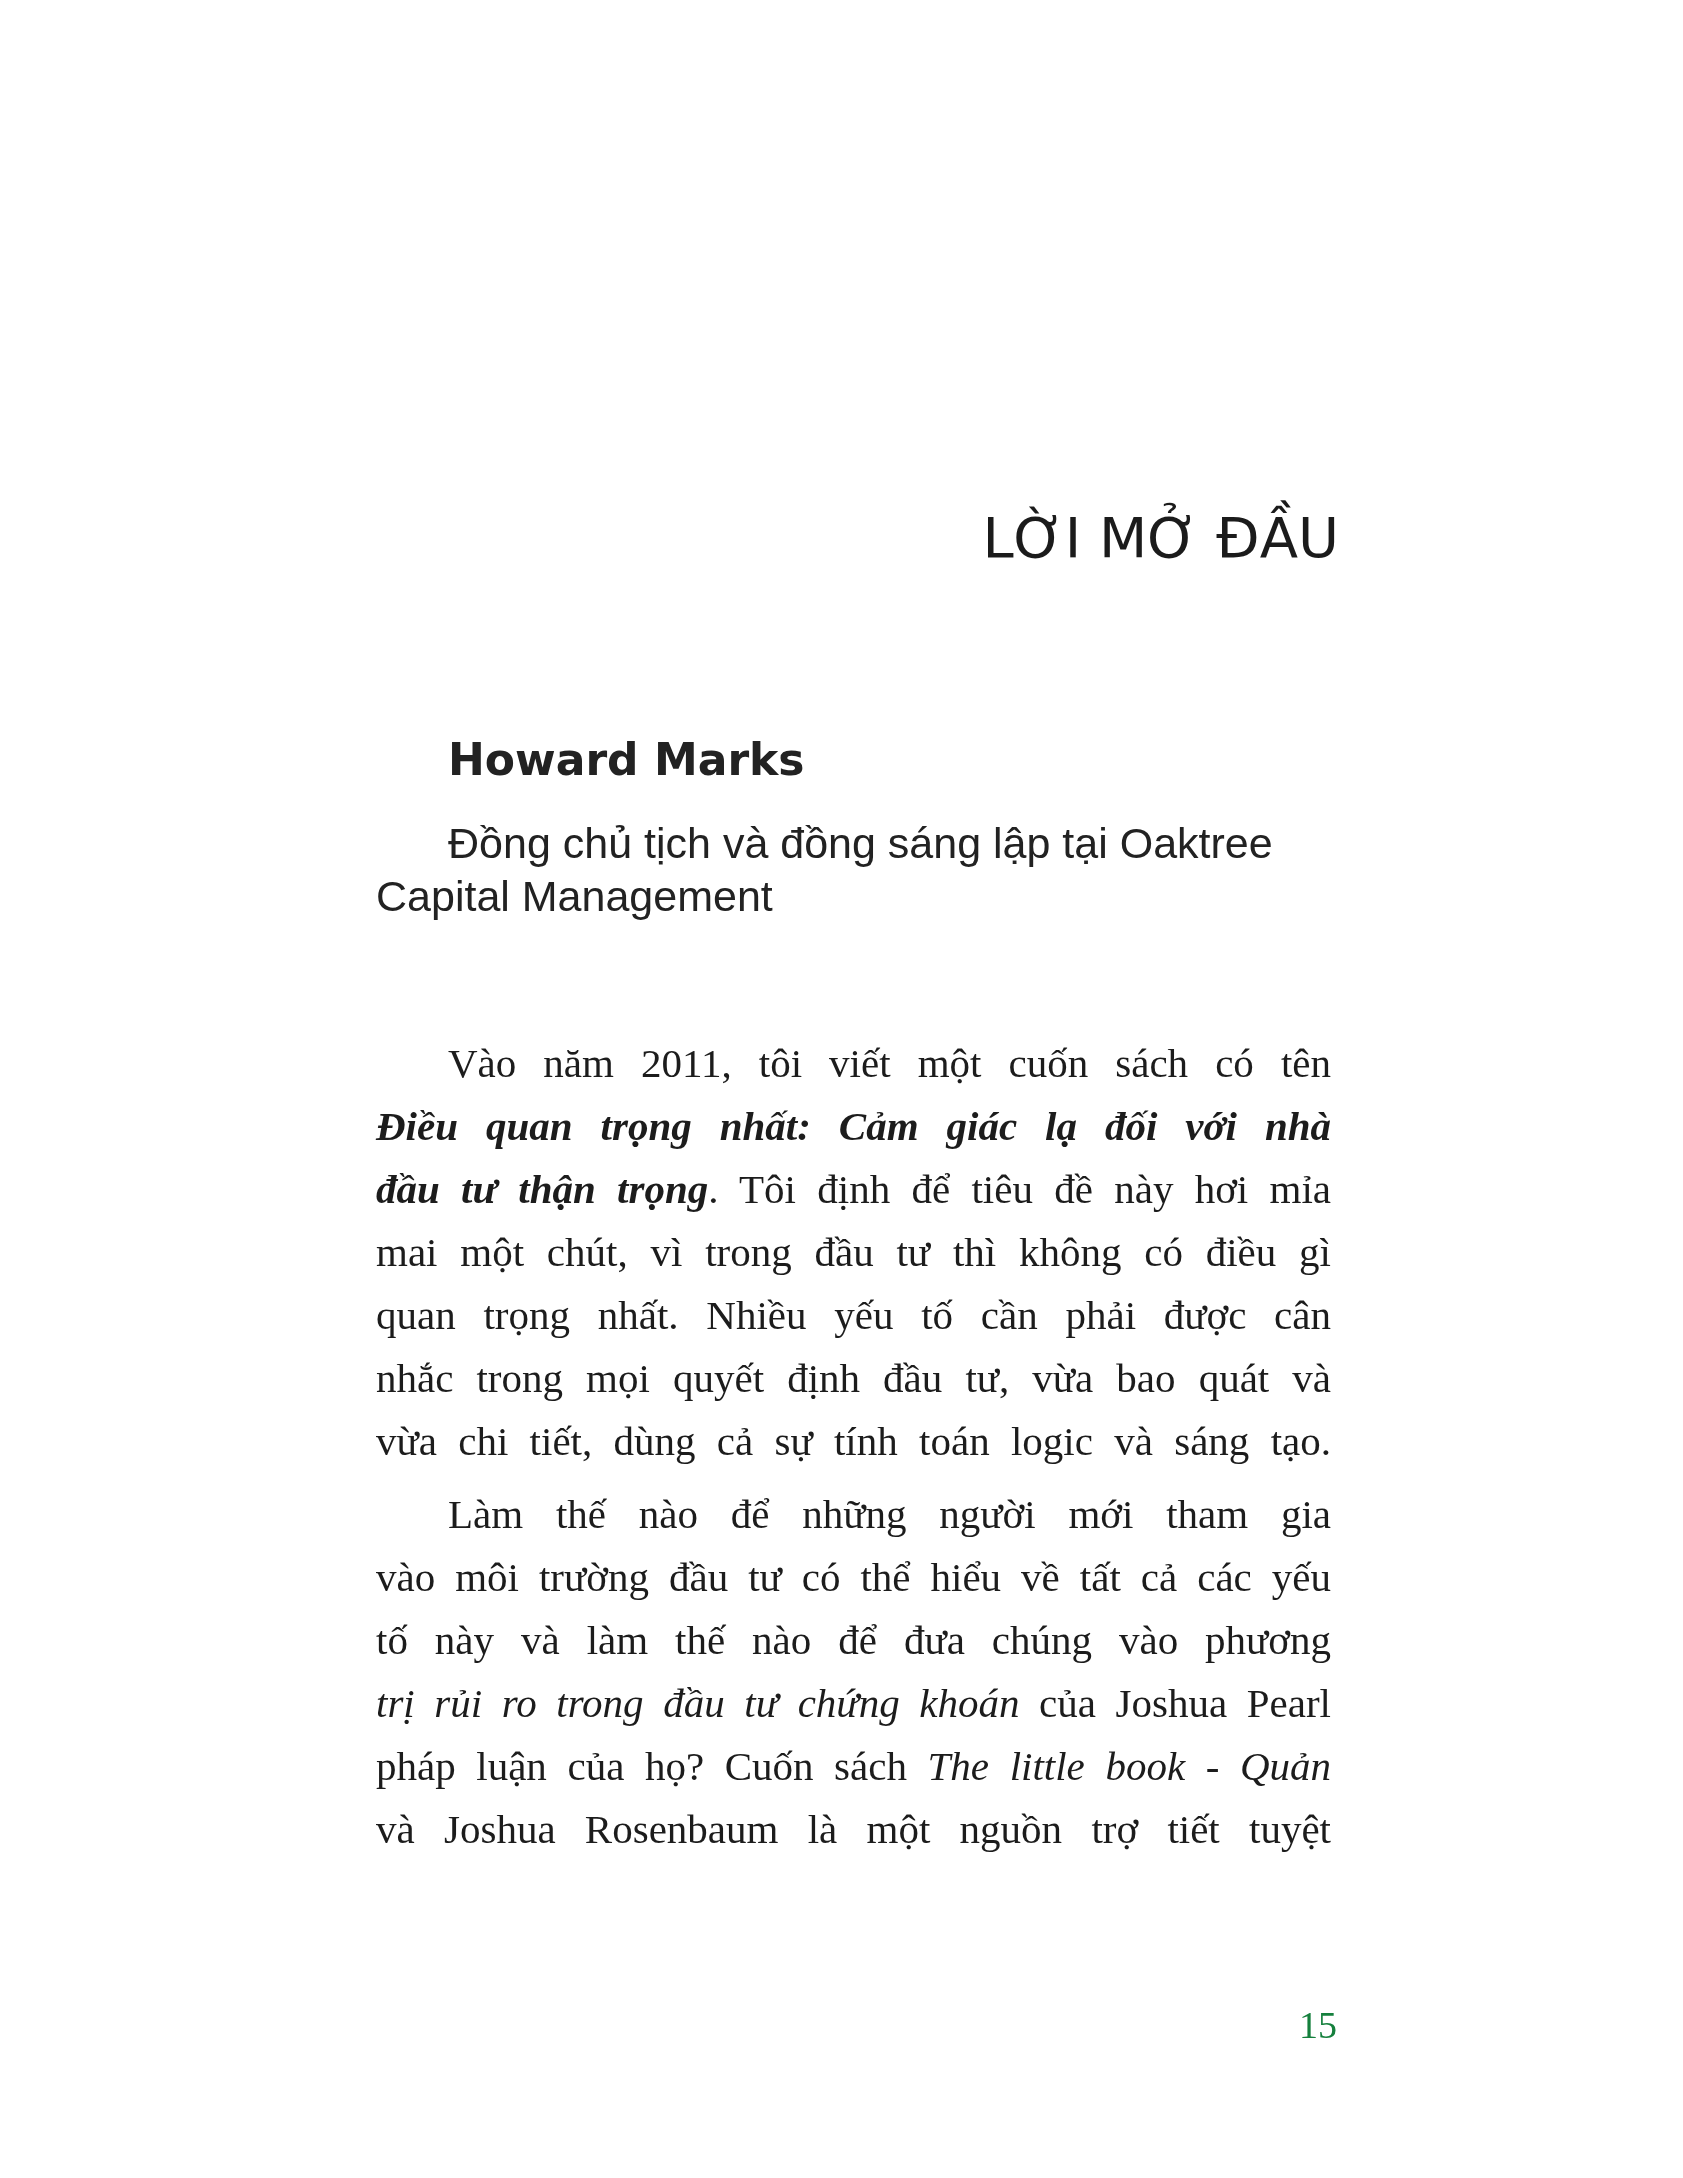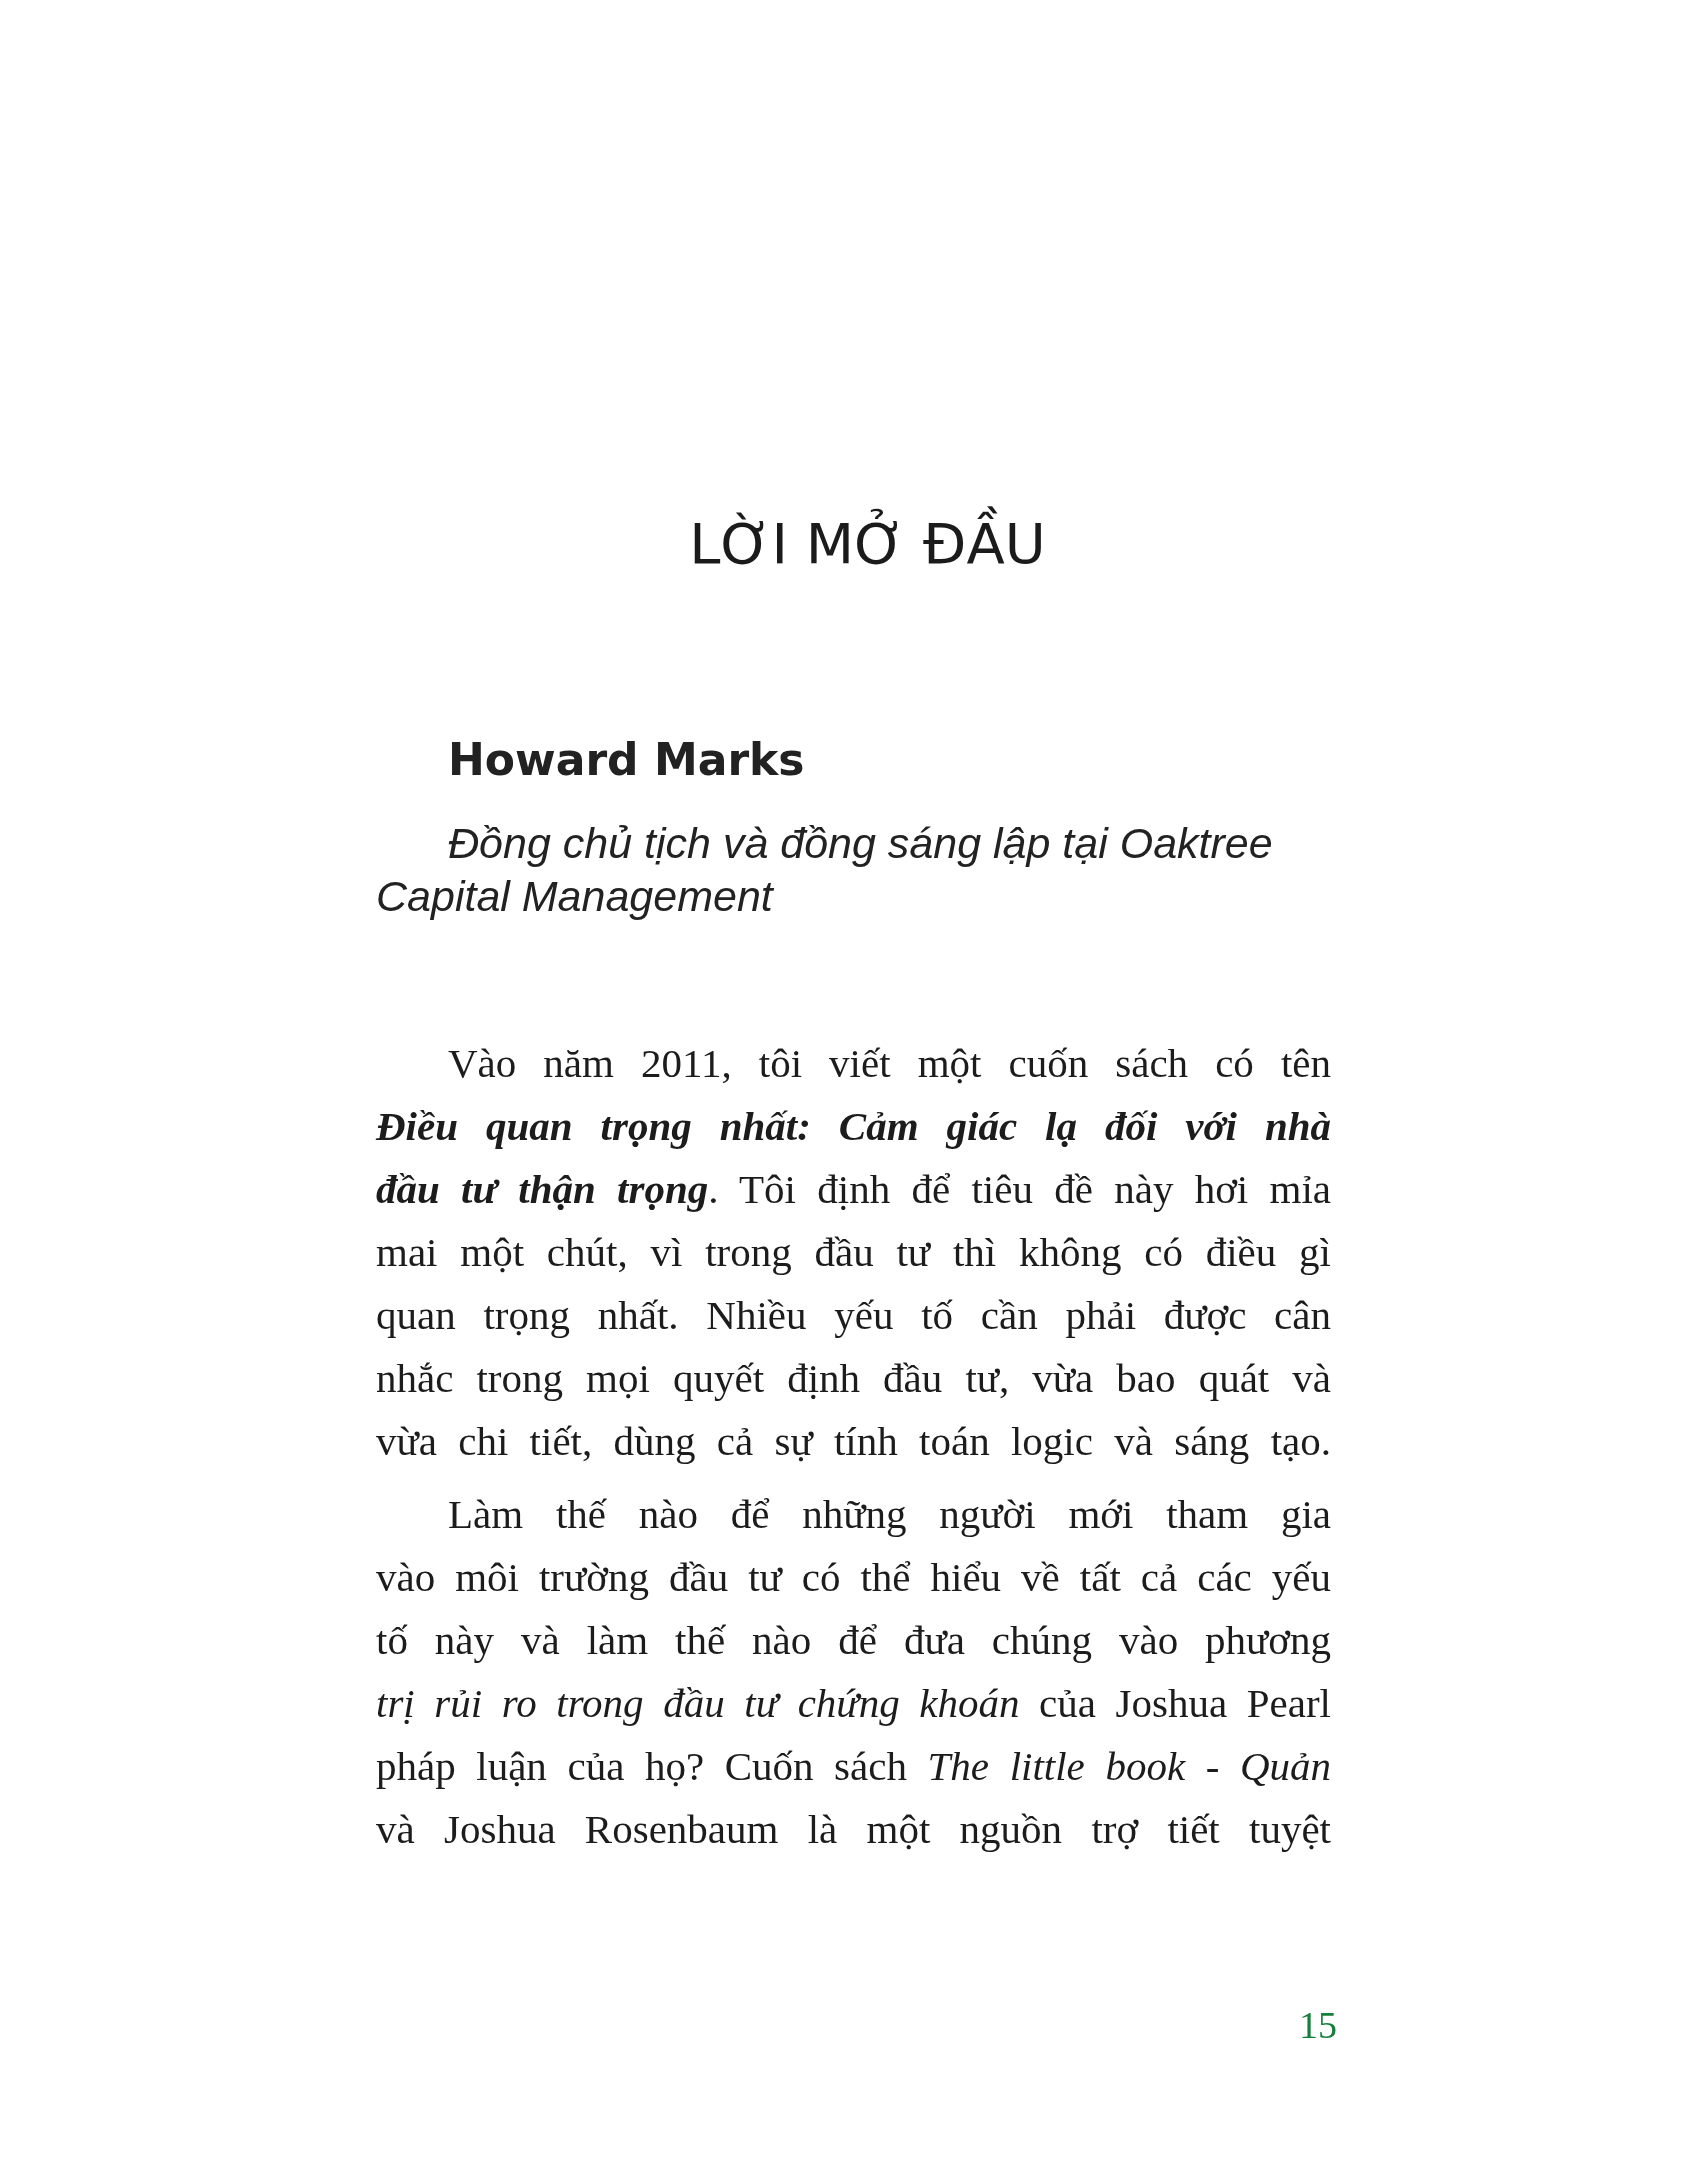--- a/index.html
+++ b/index.html
@@ -6,42 +6,41 @@
   .page{
     position:relative;
     width:1683px;height:2178px;
     background:#ffffff;
     color:#1c1c1c;
     overflow:hidden;
   }
   .page-title{
     position:absolute;
     top:502px;left:376px;width:955px;
-    margin:14px;
-    text-align:center;
+    margin:8px;
+    text-align:right;
     font-family:"DejaVu Sans",sans-serif;
     font-weight:normal;
     font-size:56px;line-height:1;
     letter-spacing:0px;
     color:#1b1b1b;
   }
   .author-name{
     position:absolute;
     top:738px;left:448px;
     margin:0;
     font-family:"DejaVu Sans",sans-serif;
     font-weight:bold;
     font-size:44px;line-height:1;
     color:#222;
   }
   .author-role{
     position:absolute;
     top:817px;left:376px;width:955px;
     font-family:"Liberation Sans",sans-serif;
-    font-style:italic;
     font-size:43px;line-height:53px;
     color:#222;
   }
   .role-line{white-space:nowrap;}
   .role-line.indent{padding-left:72px;}
   .body-text{
     position:absolute;
     top:1032px;left:376px;width:955px;
     font-family:"Liberation Serif",serif;
     font-size:41px;line-height:63px;

